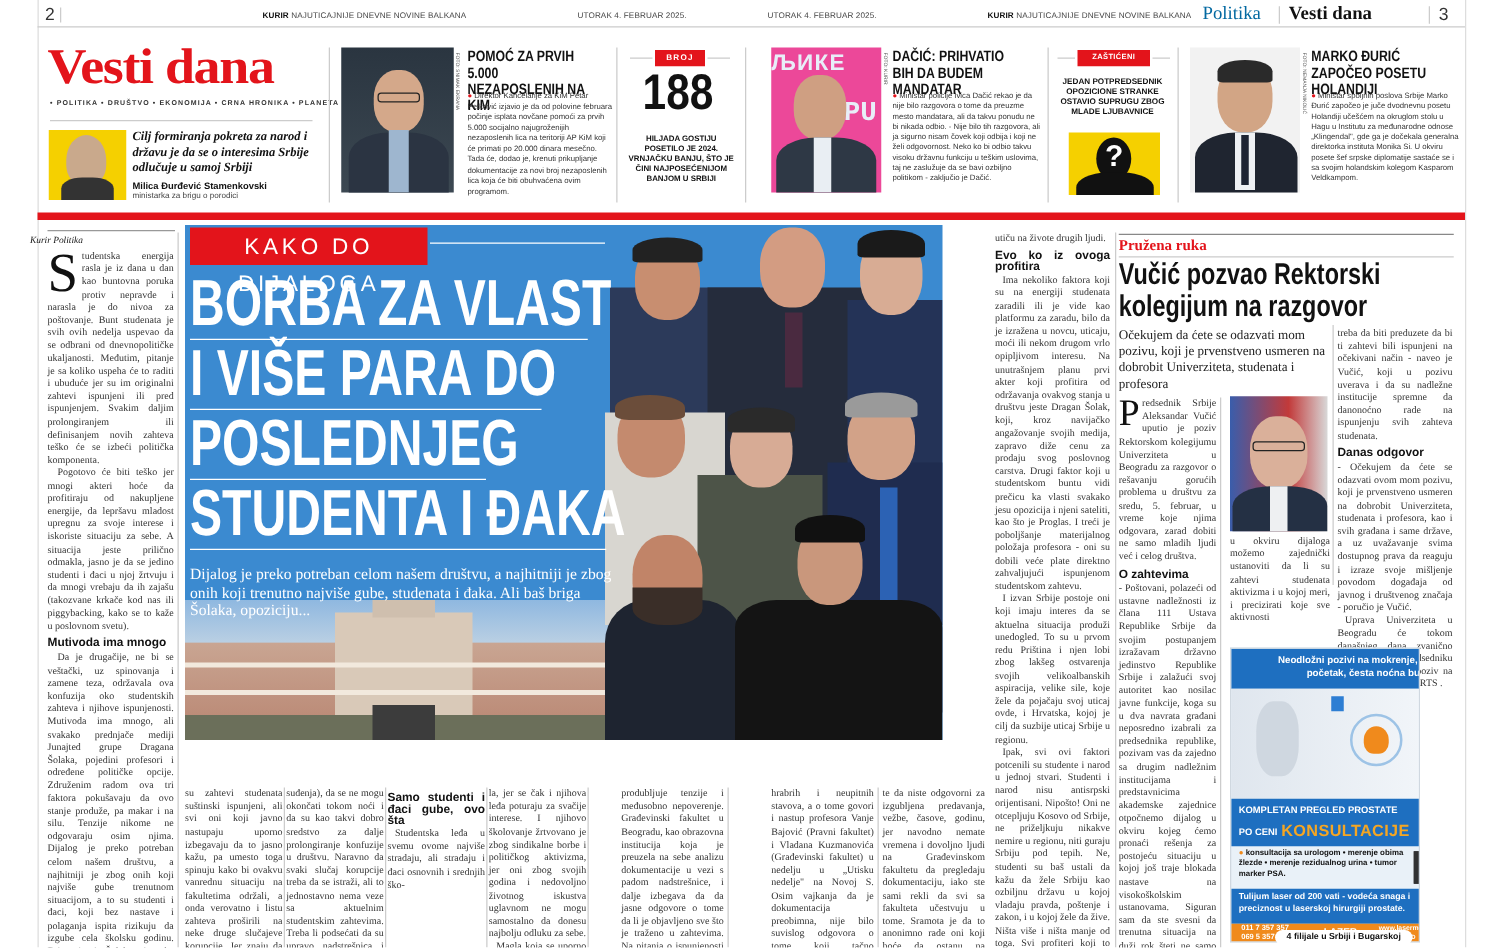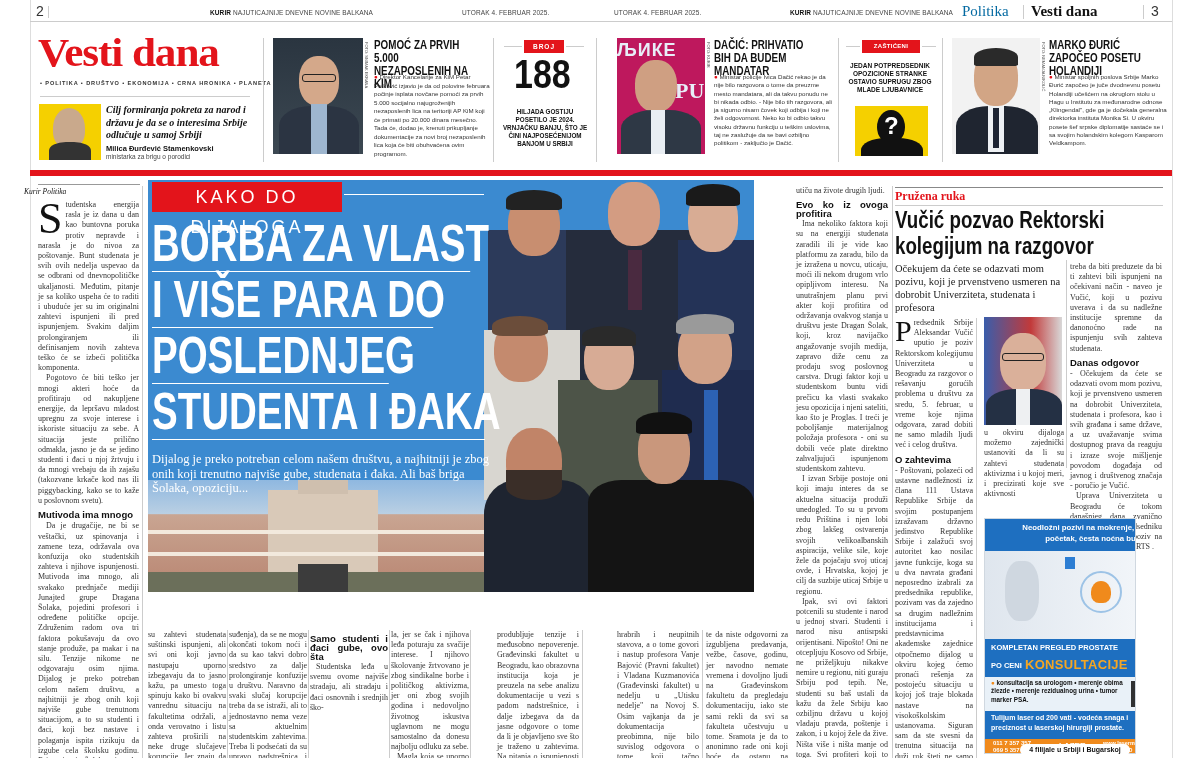--- a/index.html
+++ b/index.html
@@ -60,23 +60,23 @@
 <div class="abs" style="left:374px;top:73px;width:116px;font-family:'Liberation Sans',sans-serif;font-size:6.2px;line-height:8.5px;color:#333"><span class="bullet">● </span><span>Direktor Kancelarije za KiM Petar Petković izjavio je da od polovine februara počinje isplata novčane pomoći za prvih 5.000 socijalno najugroženijih nezaposlenih lica na teritoriji AP KiM koji će primati po 20.000 dinara mesečno. Tada će, dodao je, krenuti prikupljanje dokumentacije za novi broj nezaposlenih lica koja će biti obuhvaćena ovim programom.</span></div>
 <div class="abs vline" style="left:493px;top:38px;height:124px"></div>
 
 <div class="abs tag" style="left:524px;top:40px;width:40px;height:13px;font-size:6.5px;line-height:13px">BROJ DANA</div>
 <div class="abs hline" style="left:504px;top:46px;width:18px"></div>
 <div class="abs hline" style="left:566px;top:46px;width:18px"></div>
 <div class="abs cond" style="left:514px;top:54px;font-size:40px;line-height:40px;color:#111;font-weight:900;transform:scaleX(.85)">188</div>
 <div class="abs cond" style="left:500px;top:108px;width:90px;font-size:6.3px;line-height:8px;text-align:center;color:#111;transform:none">HILJADA GOSTIJU POSETILO JE 2024. VRNJAČKU BANJU, ŠTO JE ČINI NAJPOSEĆENIJOM BANJOM U SRBIJI</div>
 <div class="abs vline" style="left:596px;top:38px;height:124px"></div>
 
-<div class="abs photo" style="left:617px;top:38px;width:88px;height:116px;background:#be185d">
+<div class="abs photo" style="left:617px;top:38px;width:88px;height:116px;background:#ec4899">
   <div style="position:absolute;left:0;top:2px;width:88px;font-family:'Liberation Sans',sans-serif;color:#e8eef8;font-weight:bold;font-size:18px;letter-spacing:1px">ЉИКЕ</div>
-  <div style="position:absolute;left:58px;top:40px;font-family:Liberation Serif, serif;color:#e8eef8;font-weight:bold;font-size:22px">PU</div>
+  <div style="position:absolute;left:58px;top:40px;font-family:Liberation Mono, monospace;color:#e8eef8;font-weight:bold;font-size:22px">PU</div>
   <div style="position:absolute;left:18px;top:22px;width:42px;height:52px;border-radius:45%;background:#cf9f82"></div>
   <div style="position:absolute;left:4px;top:72px;width:80px;height:46px;border-radius:40% 40% 0 0;background:#2e3845"></div>
   <div style="position:absolute;left:34px;top:72px;width:14px;height:44px;background:#e9eef3"></div>
 </div>
 <div class="abs" style="left:706px;top:42px;font-size:4px;font-family:'Liberation Sans',sans-serif;color:#555;writing-mode:vertical-rl">FOTO: KURIR</div>
 <div class="abs cond" style="left:714px;top:39px;width:125px;font-size:12px;line-height:13px;color:#111;transform:scaleX(.82)">DAČIĆ: PRIHVATIO BIH DA BUDEM MANDATAR</div>
 <div class="abs" style="left:714px;top:73px;width:118px;font-family:'Liberation Sans',sans-serif;font-size:6.2px;line-height:8.3px;color:#333"><span class="bullet">● </span><span>Ministar policije Ivica Dačić rekao je da nije bilo razgovora o tome da preuzme mesto mandatara, ali da takvu ponudu ne bi nikada odbio. - Nije bilo tih razgovora, ali ja sigurno nisam čovek koji odbija i koji ne želi odgovornost. Neko ko bi odbio takvu visoku državnu funkciju u teškim uslovima, taj ne zaslužuje da se bavi ozbiljno politikom - zaključio je Dačić.</span></div>
 <div class="abs vline" style="left:838px;top:38px;height:124px"></div>
 
 <div class="abs tag" style="left:862px;top:40px;width:58px;height:13px;font-size:6px;line-height:13px;letter-spacing:.3px">ZAŠTIĆENI SVEDOK</div>

